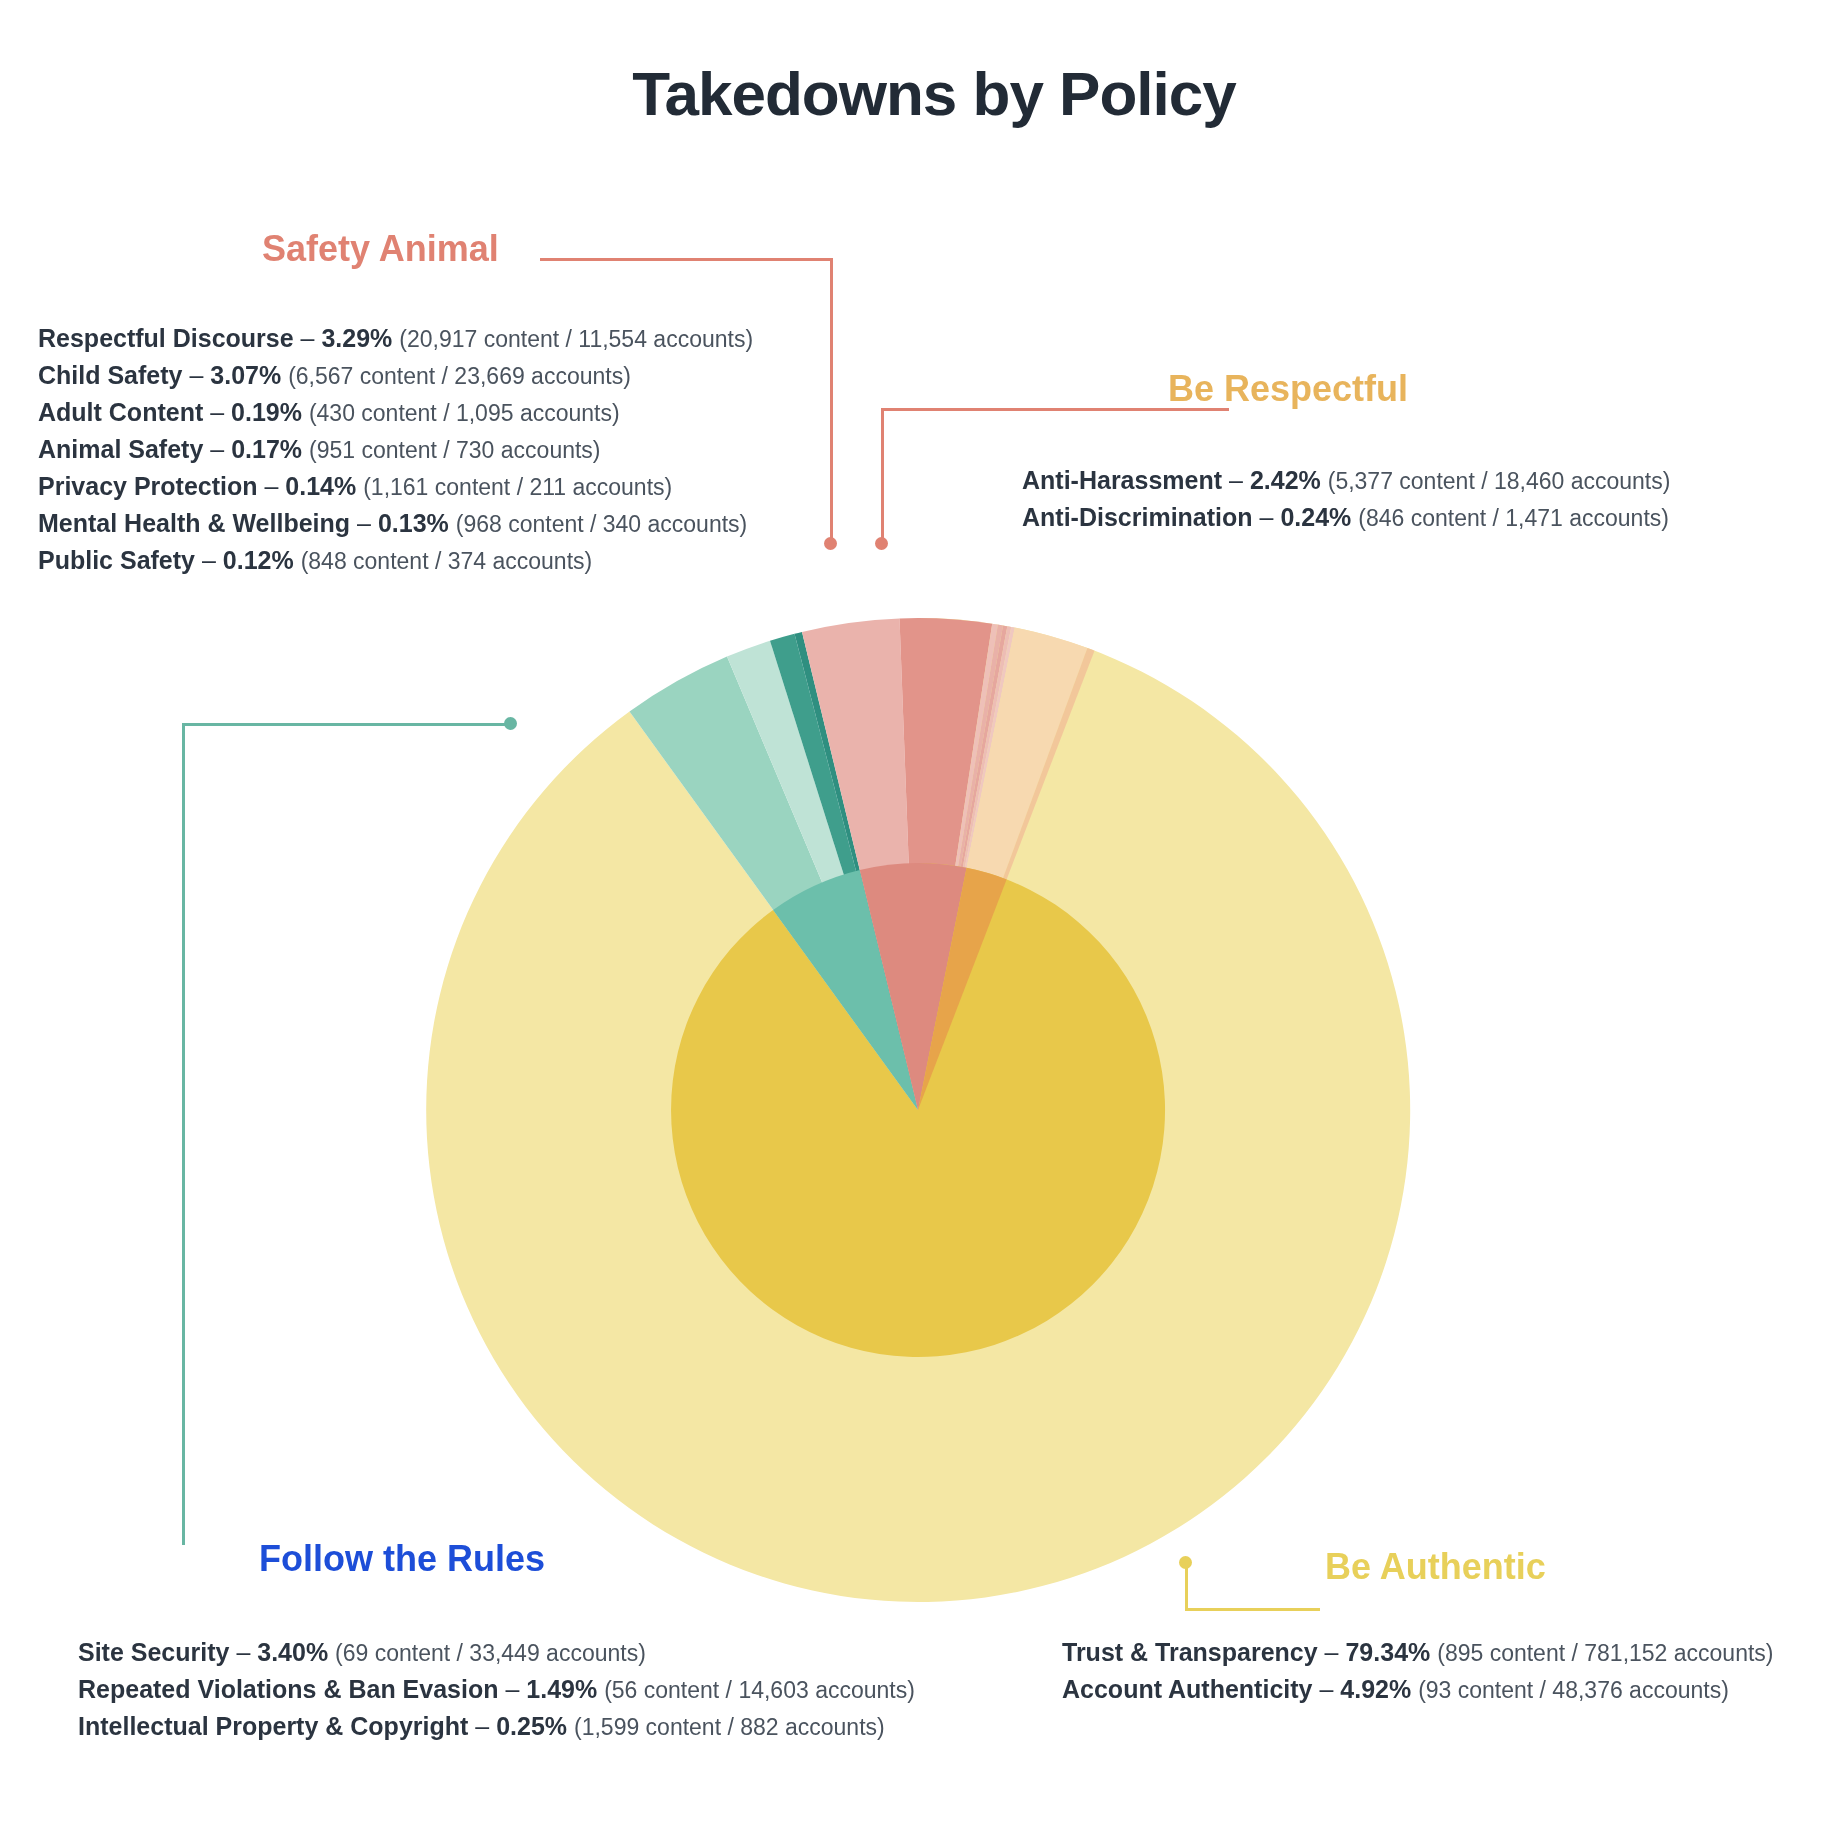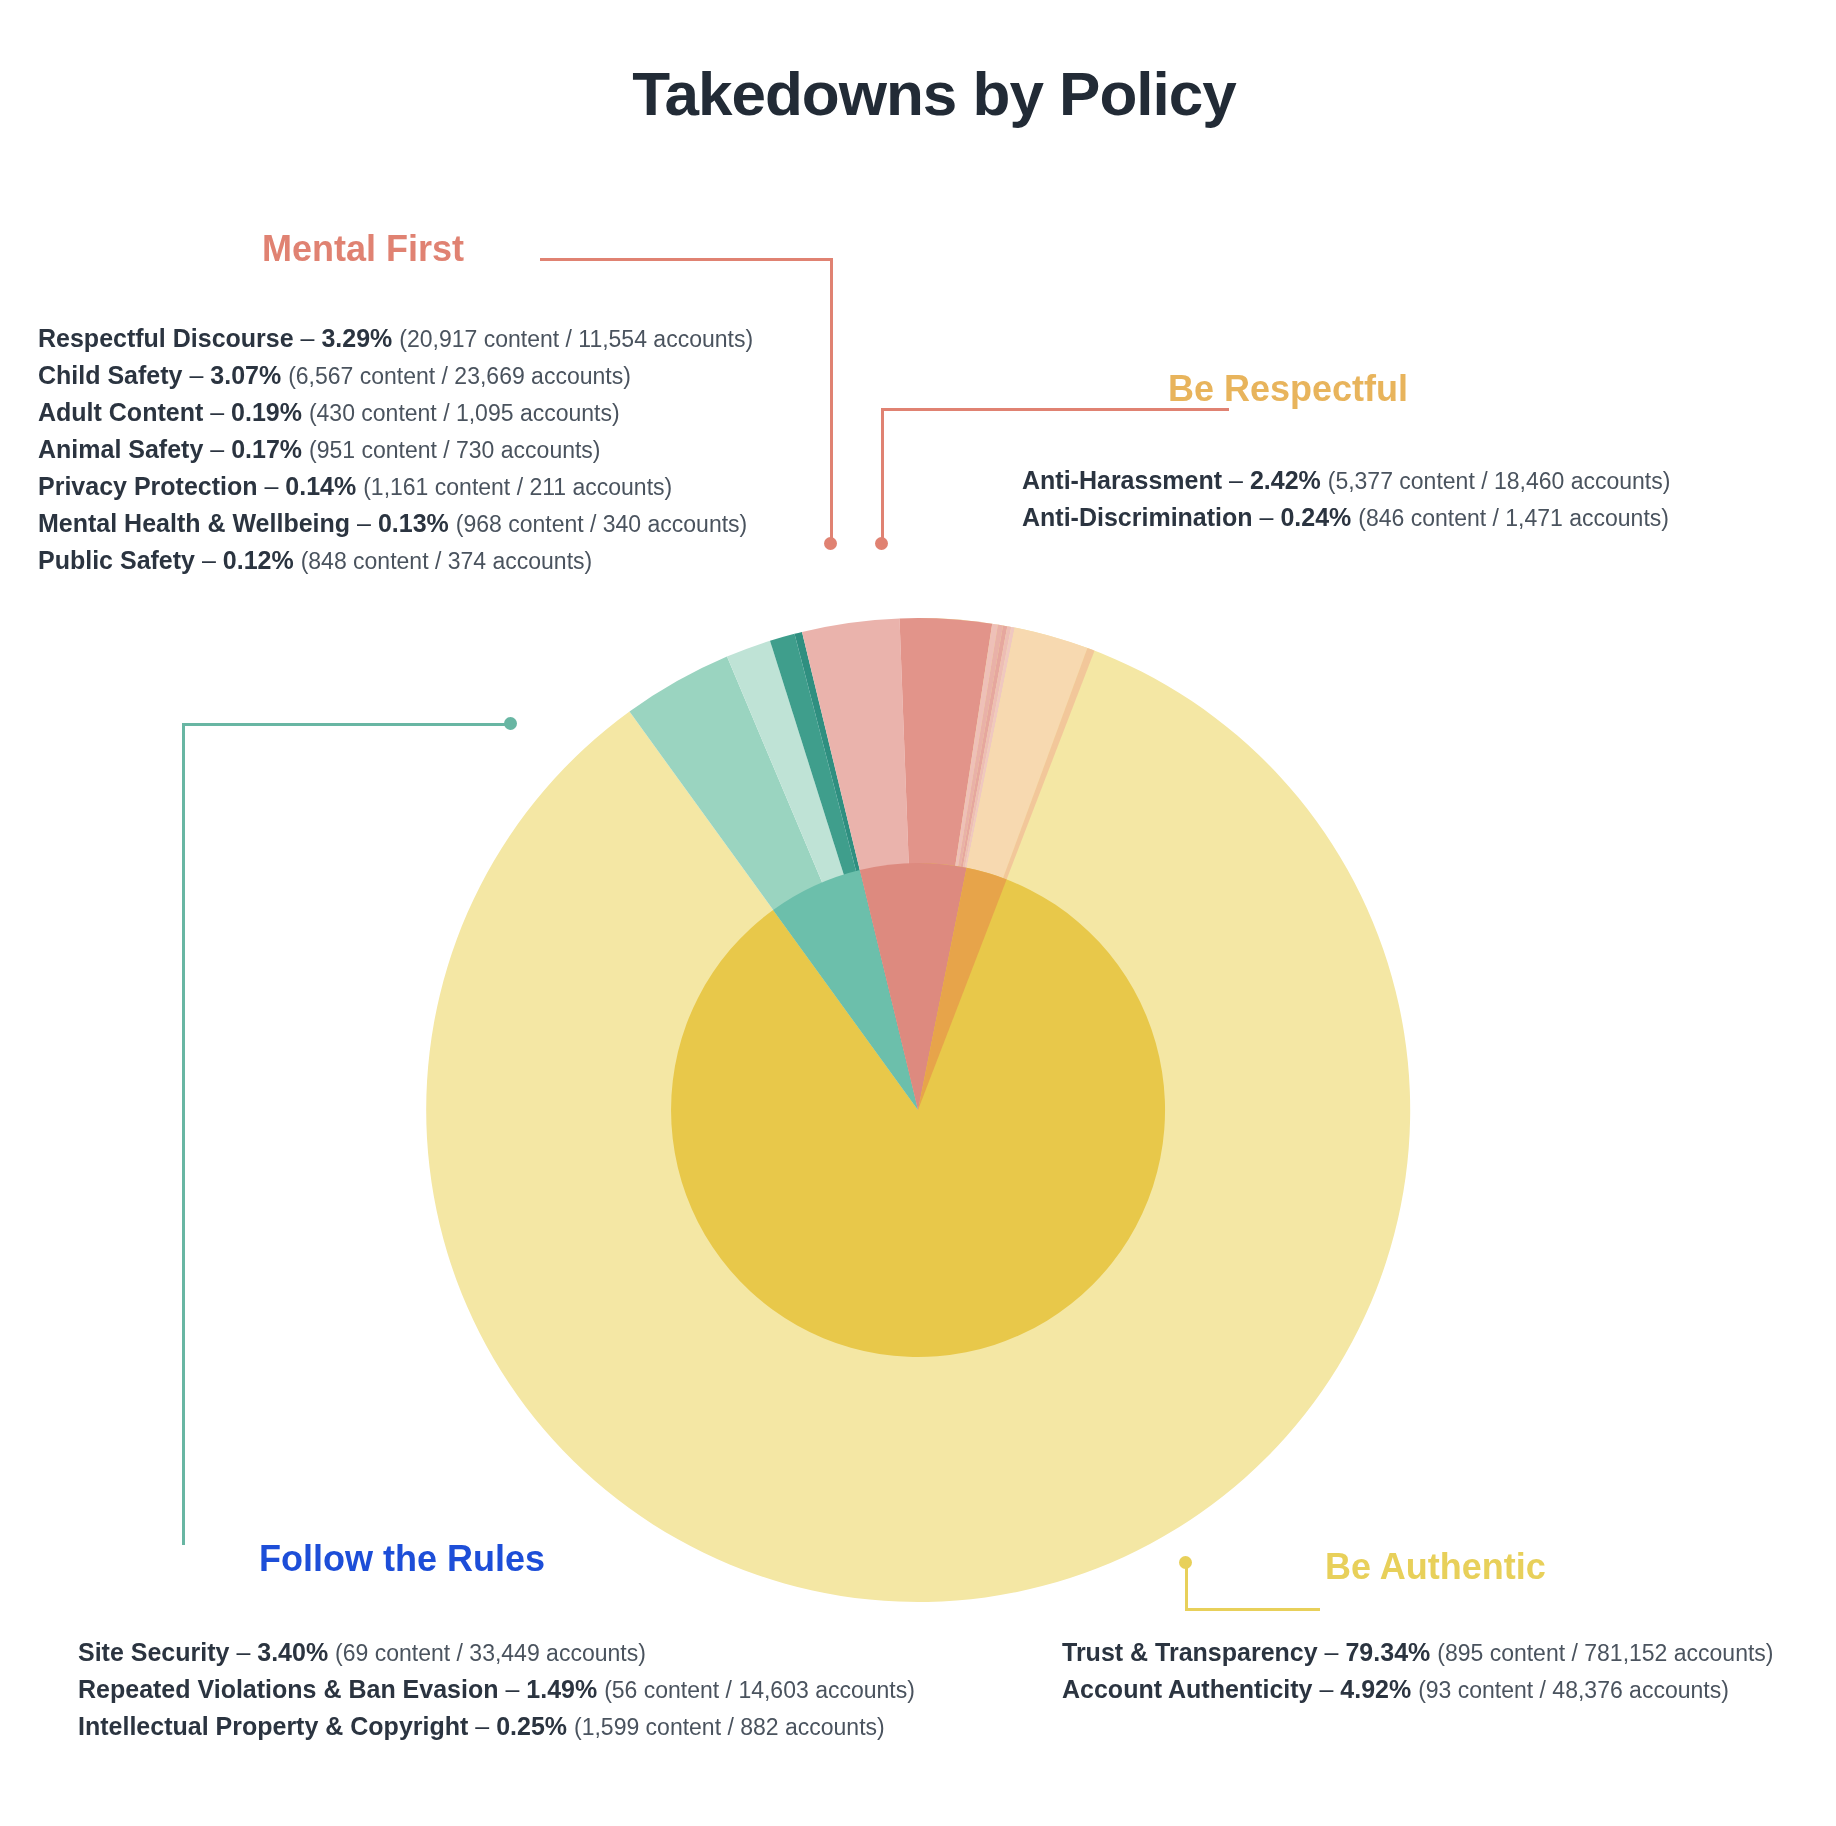--- a/index.html
+++ b/index.html
@@ -135,21 +135,21 @@
   <div class="leader-line-v" style="left:182px; top:723px; height:822px; border-color:#68b6a3;"></div>
   <div class="leader-dot" style="left:504px; top:717px; background:#68b6a3;"></div>
 </div>
 
 <div class="leader">
   <div class="leader-line-v" style="left:1185px; top:1562px; height:48px; border-color:#e8d05a;"></div>
   <div class="leader-line-h" style="left:1185px; top:1608px; width:135px; border-color:#e8d05a;"></div>
   <div class="leader-dot" style="left:1179px; top:1556px; background:#e8d05a;"></div>
 </div>
 
-<div id="heading-safety-first" class="group-heading">Mental First</div>
+<div id="heading-safety-first" class="group-heading">Safety Animal</div>
 <div id="heading-be-respectful" class="group-heading">Be Respectful</div>
 <div id="heading-follow-rules" class="group-heading">Follow the Rules</div>
 <div id="heading-be-authentic" class="group-heading">Be Authentic</div>
 
 <div id="list-safety-first" class="item-list">
   <div class="item-row">
     <span class="item-name">Respectful Discourse</span>
     <span class="item-dash">–</span>
     <span class="item-pct">3.29%</span>
     <span class="item-counts">(20,917 content / 11,554 accounts)</span>

